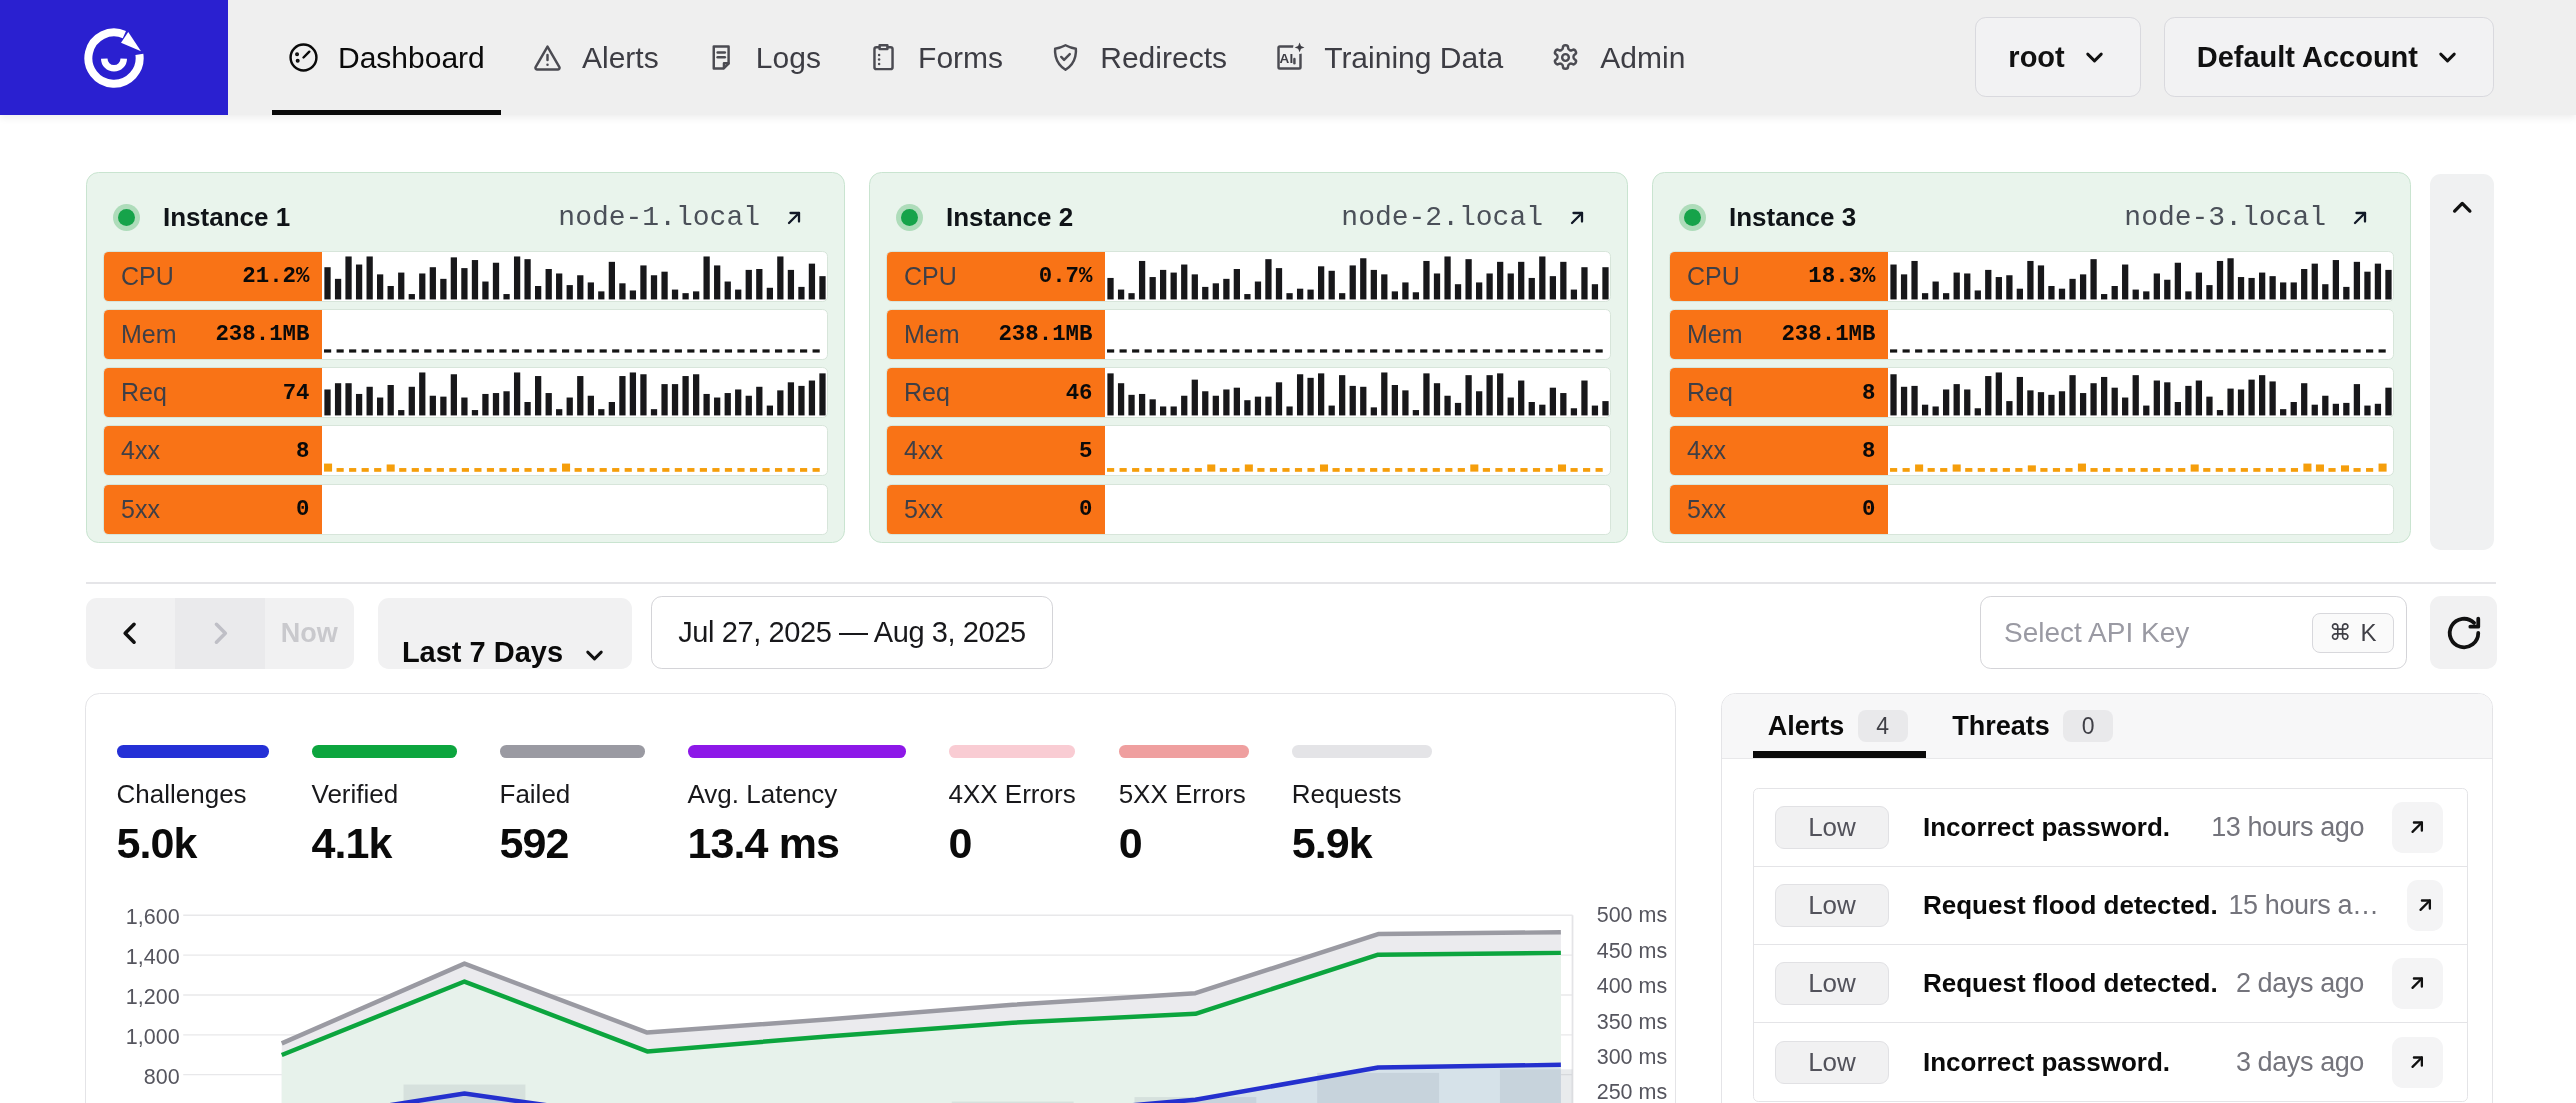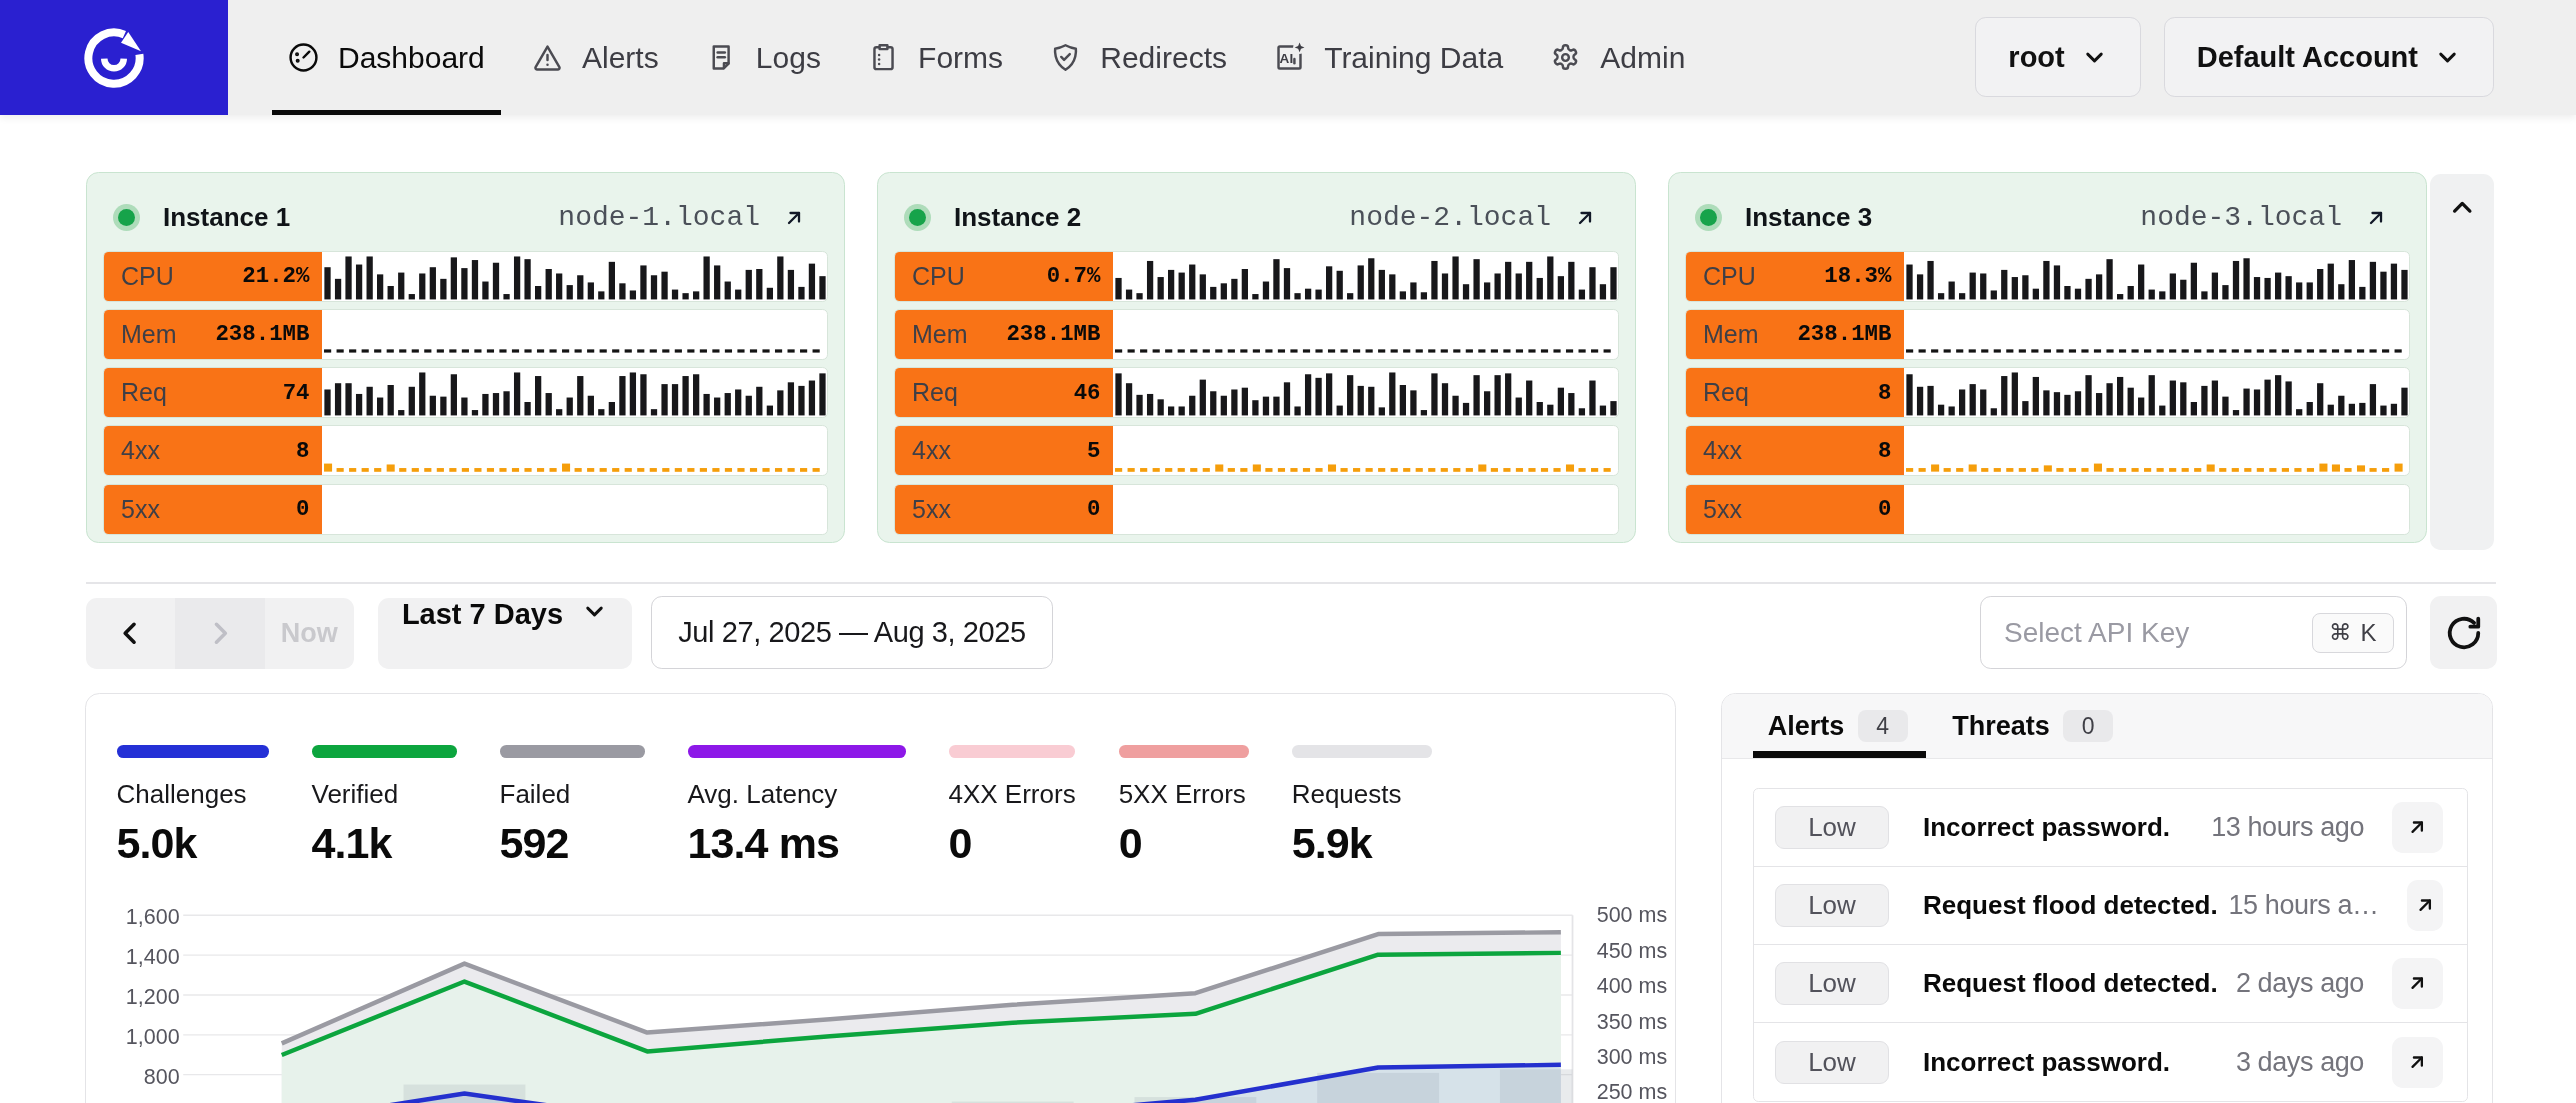--- a/index.html
+++ b/index.html
@@ -14,21 +14,21 @@
 .nav-item { display:flex; align-items:center; gap:19px; padding:0 16px; margin-right:15.2px;
   font-size:30px; color:#3d3d44; position:relative; }
 .nav-item.active { color:#0a0a0a; font-weight:500; }
 .nav-item.active::after { content:""; position:absolute; left:0; right:0; bottom:0; height:5.4px; background:#0a0a0a; }
 .nav-right { position:absolute; right:82px; top:17px; display:flex; gap:23px; }
 .nav-btn { height:80px; border:1.8px solid #d9d9de; border-radius:10.8px; background:#f2f2f3;
   display:flex; align-items:center; gap:16px; font-size:29px; font-weight:bold; color:#111;
   padding:0 32px; }
 
 
-.icards { position:absolute; left:86px; top:172px; display:flex; gap:32px; }
+.icards { position:absolute; left:86px; top:172px; display:flex; gap:24px; }
 .icard { width:759px; height:371px; background:#e9f4ec; border:1.8px solid #c9e4d0; border-radius:12.5px;
   padding:16px; }
 .ihead { display:flex; align-items:center; height:43px; margin:7.2px 10px 11.6px 10px; }
 .idot { width:27px; height:27px; border-radius:50%; background:#aedcba; display:flex; align-items:center; justify-content:center; margin-right:23px; }
 .idot span { width:17px; height:17px; border-radius:50%; background:#16a34a; display:block; }
 .ititle { font-size:26px; font-weight:bold; color:#101418; }
 .inode { font-family:"Liberation Mono", monospace; font-size:28px; color:#4b5059; margin-right:21.5px; }
 .iarrow { display:flex; margin-right:12.5px; }
 .irow { display:flex; height:51px; background:#fff; border:0.9px solid #d7e5da; border-radius:5.4px;
   margin-bottom:7.2px; overflow:hidden; }
@@ -41,21 +41,21 @@
   border-radius:10.8px; display:flex; justify-content:center; padding-top:18px; }
 
 
 .divider { position:absolute; left:86px; top:582px; width:2410px; height:1.8px; background:#e5e5e8; }
 .toolbar-group { position:absolute; left:86px; top:598px; width:268px; height:71px; background:#f1f1f2;
   border-radius:10.8px; display:flex; overflow:hidden; }
 .tg-seg { flex:1; display:flex; align-items:center; justify-content:center; }
 .tg-seg.mid { background:#eaeaec; }
 .tg-now { font-size:27px; color:#c9c9cd; font-weight:bold; }
 .btn-range { position:absolute; left:378px; top:598px; width:254px; height:71px; background:#f1f1f2;
-  border-radius:10.8px; display:flex; align-items:flex-start; justify-content:center; gap:18px;
+  border-radius:10.8px; display:flex; align-items:flex-end; justify-content:center; gap:18px;
   font-size:29px; font-weight:bold; color:#0a0a0a; }
 .date-box { position:absolute; left:651px; top:596px; width:402px; height:73px; background:#fff;
   border:1.8px solid #d4d4d8; border-radius:10.8px; display:flex; align-items:center; justify-content:center;
   font-size:29px; color:#18181b; letter-spacing:-0.4px; }
 .apikey { position:absolute; left:1980px; top:596px; width:427px; height:73px; background:#fff;
   border:1.8px solid #d4d4d8; border-radius:10.8px; display:flex; align-items:center;
   font-size:28px; color:#9a9aa3; padding:0 12.5px 0 23px; }
 .kbd { margin-left:auto; height:40px; border:1.8px solid #d8d8dc; background:#fafafa; border-radius:8px;
   display:flex; align-items:center; gap:9px; padding:0 16px; font-size:24px; color:#3f3f46; }
 .refresh { position:absolute; left:2430px; top:596px; width:67px; height:73px; background:#f1f1f2;

